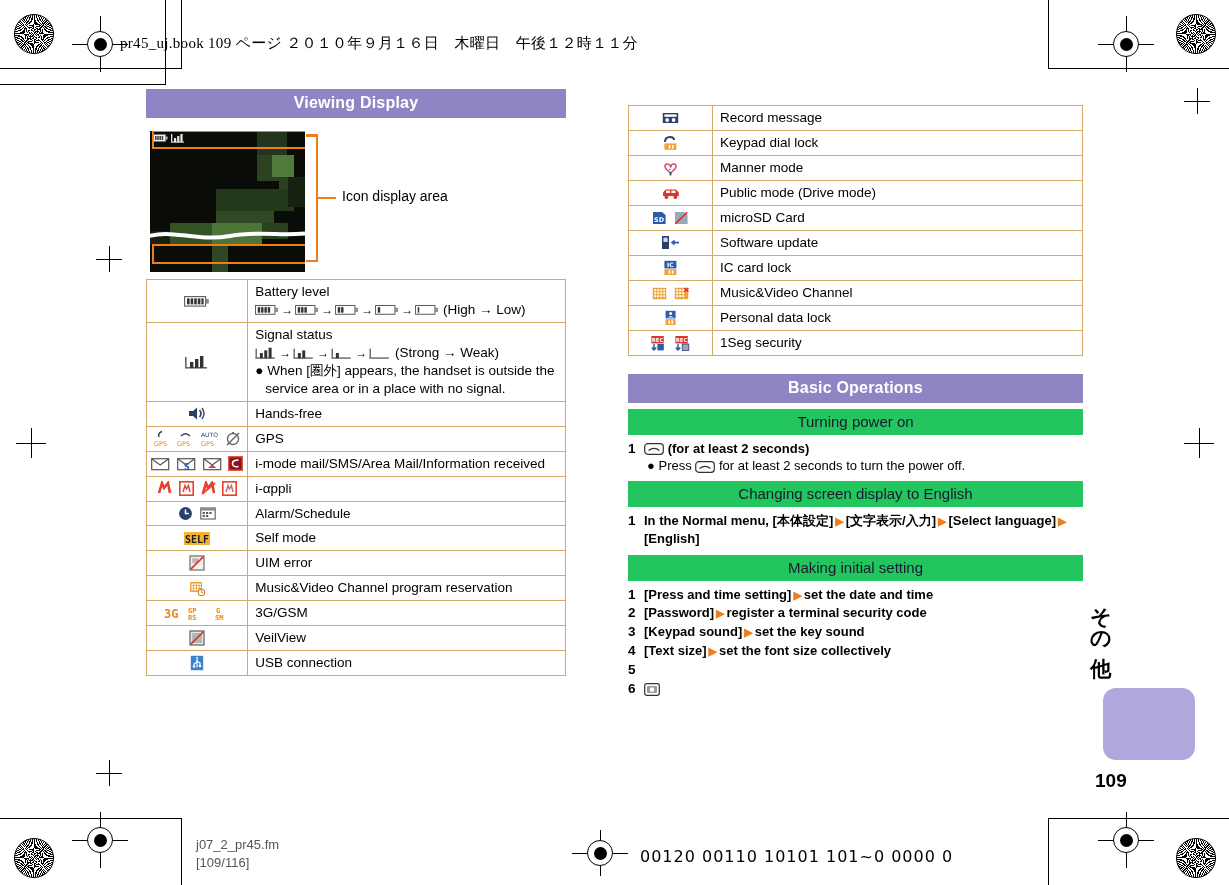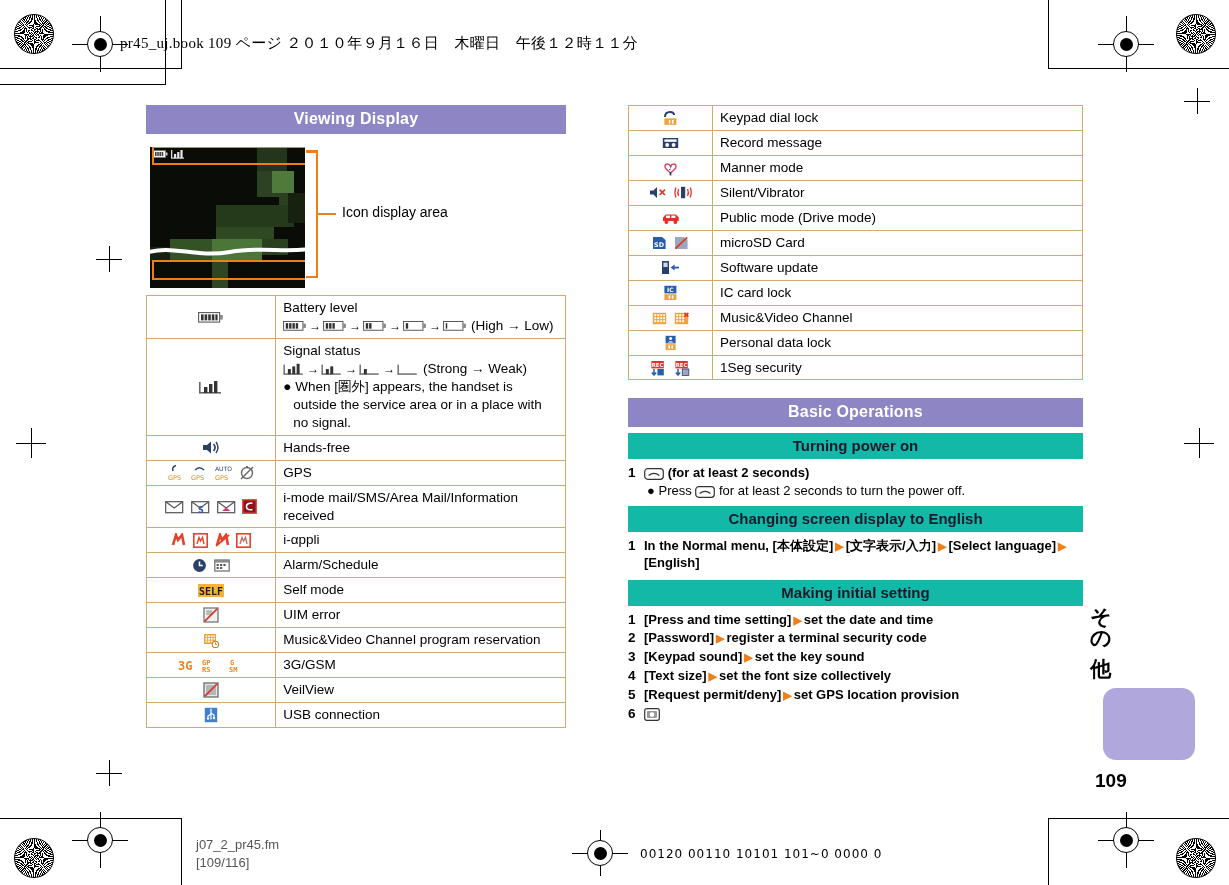--- a/index.html
+++ b/index.html
@@ -41,33 +41,33 @@
   .tickmark .h { position: absolute; top: 50%; left: 0; height: 1px; width: 100%; background:#000; }
 
   
   .page-slug {
     position: absolute; left: 120px; top: 34px;
     font-family: "Liberation Serif", serif;
     font-size: 15px; letter-spacing: 0.3px; white-space: nowrap;
   }
 
   
-  .col-left  { position: absolute; left: 146px; top: 105px; width: 420px; }
+  .col-left  { position: absolute; left: 146px; top: 89px; width: 420px; }
   .col-right { position: absolute; left: 628px; top: 105px; width: 455px; }
 
   
   .bar-main {
     background: #8e85c4; color: #ffffff;
     font-size: 16px; font-weight: bold;
     text-align: center; padding: 5px 0 6px;
     letter-spacing: 0.2px;
   }
   .bar-sub {
-    background: #14b8a6; color: #1a1a2e;
-    font-size: 15px; font-weight: bold;
+    background: #22c55e; color: #1a1a2e;
+    font-size: 15px; font-weight: normal;
     text-align: center; padding: 4px 0 5px;
   }
 
   
   .phone-wrap { position: relative; margin-top: 13px; height: 148px; }
   .phone-screen {
     position: absolute; left: 4px; top: 0;
     width: 155px; height: 141px;
     background: #0a0d08;
     overflow: hidden;
@@ -105,21 +105,21 @@
   table.icon-table {
     width: 100%; border-collapse: collapse;
     border: 1.5px solid #d4a96a;
   }
   table.icon-table td {
     border: 1px solid #d4a96a;
     vertical-align: middle;
     font-size: 13.5px; color: #000;
   }
   td.ic {
-    width: 84px; text-align: center; padding: 3px 18px;
+    width: 84px; text-align: center; padding: 3px 4px;
     white-space: nowrap; line-height: 1;
   }
   td.dsc { padding: 3px 7px; line-height: 1.33; }
   td.dsc .sub { display: block; }
   td.dsc .bullet { display: block; padding-left: 10px; text-indent: -10px; }
 
   .arr { font-size: 12px; padding: 0 2px; }
 
   
   .mi { display: inline-block; vertical-align: middle; }
@@ -153,21 +153,21 @@
     font-size: 19px; font-weight: bold;
   }
 
   
   .footer-file {
     position: absolute; left: 196px; top: 836px;
     font-size: 13px; color: #555; line-height: 1.35;
   }
   .printer-code {
     position: absolute; left: 640px; top: 848px;
-    font-size: 12px; font-family: "DejaVu Sans", sans-serif;
+    font-size: 16px; font-family: "DejaVu Sans", sans-serif;
     letter-spacing: 1px; line-height: 1.1; width: 330px;
   }
 </style>
 </head>
 <body>
 
 <div class="reg-line" style="left:0; top:68px; width:182px; height:1px;"></div>
 <div class="reg-line" style="left:181px; top:0; width:1px; height:69px;"></div>
 <div class="reg-line" style="left:0; top:84px; width:166px; height:1px;"></div>
 <div class="reg-line" style="left:165px; top:0; width:1px; height:85px;"></div>
@@ -571,70 +571,49 @@
     </tbody>
   </table>
 </div>
 
 <div class="col-right">
 
   <table class="icon-table">
     <tbody>
       <tr>
         <td class="ic">
+          <svg class="mi" width="17" height="14" viewBox="0 0 17 14">
+            <rect x="0.8" y="2" width="15.4" height="10" fill="#2b3f6b"></rect>
+            <rect x="2.4" y="3.4" width="12.2" height="2.4" fill="#fff"></rect>
+            <circle cx="5.2" cy="9" r="1.9" fill="#fff"></circle>
+            <circle cx="11.6" cy="9" r="1.9" fill="#fff"></circle>
+          </svg>
+        </td>
+        <td class="dsc">Record message</td>
+      </tr>
+      <tr>
+        <td class="ic">
           <svg class="mi" width="17" height="16" viewBox="0 0 17 16">
             <path d="M3,7 Q3,2 8,2 Q12,2 12,5" stroke="#2b3f6b" stroke-width="2" fill="none"></path>
             <rect x="2.4" y="8.4" width="12" height="6.4" fill="#f0a13a"></rect>
             <rect x="6.8" y="10" width="1.6" height="3.6" fill="#fff"></rect>
             <rect x="10" y="10" width="1.6" height="3.6" fill="#fff"></rect>
           </svg>
         </td>
         <td class="dsc">Keypad dial lock</td>
       </tr>
       <tr>
         <td class="ic">
-          <svg class="mi" width="17" height="14" viewBox="0 0 17 14">
-            <rect x="0.8" y="2" width="15.4" height="10" fill="#2b3f6b"></rect>
-            <rect x="2.4" y="3.4" width="12.2" height="2.4" fill="#fff"></rect>
-            <circle cx="5.2" cy="9" r="1.9" fill="#fff"></circle>
-            <circle cx="11.6" cy="9" r="1.9" fill="#fff"></circle>
-          </svg>
-        </td>
-        <td class="dsc">Record message</td>
-      </tr>
-      <tr>
-        <td class="ic">
           <svg class="mi" width="15" height="16" viewBox="0 0 15 16">
             <path d="M7.5,6.2 C6,3 2,3.6 2,6.6 C2,9 5.4,11.2 7.5,13 C9.6,11.2 13,9 13,6.6 C13,3.6 9,3 7.5,6.2 Z" fill="none" stroke="#e0486f" stroke-width="1.5"></path>
             <text x="7.5" y="9.6" font-size="6" fill="#2b3f6b" text-anchor="middle" font-family="DejaVu Sans">♪</text>
             <rect x="6.6" y="12" width="1.8" height="3.4" fill="#2b3f6b"></rect>
           </svg>
         </td>
         <td class="dsc">Manner mode</td>
-      </tr>
-      <tr>
-        <td class="ic">
-          <svg class="mi" width="19" height="15" viewBox="0 0 19 15">
-            <path d="M1,5.4 L4.4,5.4 L8,2 L8,13 L4.4,9.6 L1,9.6 Z" fill="#2b3f6b"></path>
-            <g stroke="#e0342a" stroke-width="1.6">
-                <line x1="10.6" y1="4.6" x2="16" y2="10"></line>
-                <line x1="16" y1="4.6" x2="10.6" y2="10"></line>
-              </g>
-          </svg>
-          <svg class="mi" width="18" height="15" viewBox="0 0 18 15">
-            <rect x="7" y="1.8" width="4.2" height="11.4" fill="#2b3f6b"></rect>
-            <g stroke="#e0342a" stroke-width="1.3" fill="none">
-              <path d="M4.6,4 Q3,7.5 4.6,11"></path>
-                <path d="M2,2.6 Q0,7.5 2,12.4"></path>
-              <path d="M13.6,4 Q15.2,7.5 13.6,11"></path>
-                <path d="M16.2,2.6 Q18.2,7.5 16.2,12.4"></path>
-            </g>
-          </svg>
-        </td>
-        <td class="dsc">Silent/Vibrator</td>
       </tr>
       <tr>
         <td class="ic">
           <svg class="mi" width="20" height="13" viewBox="0 0 20 13">
             <path d="M2,9 L2,5.6 L4.6,2.4 L15,2.4 L17.8,5.6 L17.8,9 Z" fill="#e0342a"></path>
             <rect x="5" y="3.6" width="4" height="2.4" fill="#fff"></rect>
             <rect x="10.4" y="3.6" width="4" height="2.4" fill="#fff"></rect>
             <circle cx="5.4" cy="10" r="2" fill="#e0342a"></circle>
             <circle cx="14.4" cy="10" r="2" fill="#e0342a"></circle>
           </svg>
@@ -794,21 +773,20 @@
     <div class="step">
       <span class="n">3</span>
       <span class="tx"><span>[Keypad sound]</span><span class="tri">▶</span><span>set the key sound</span></span>
     </div>
     <div class="step">
       <span class="n">4</span>
       <span class="tx"><span>[Text size]</span><span class="tri">▶</span><span>set the font size collectively</span></span>
     </div>
     <div class="step">
       <span class="n">5</span>
-      <span class="tx"><span>[Request permit/deny]</span><span class="tri">▶</span><span>set GPS location provision</span></span>
     </div>
     <div class="step">
       <span class="n">6</span>
       <span class="tx">
         <svg class="mi" width="16" height="13" viewBox="0 0 16 13">
           <rect x="0.7" y="0.7" width="14.6" height="11.6" rx="2" fill="#fff" stroke="#333" stroke-width="1.2"></rect>
           <rect x="3" y="3" width="10" height="7" rx="1" fill="#9a9a9a"></rect>
           <circle cx="8" cy="6.6" r="2.3" fill="#fff"></circle>
         </svg>
       </span>

